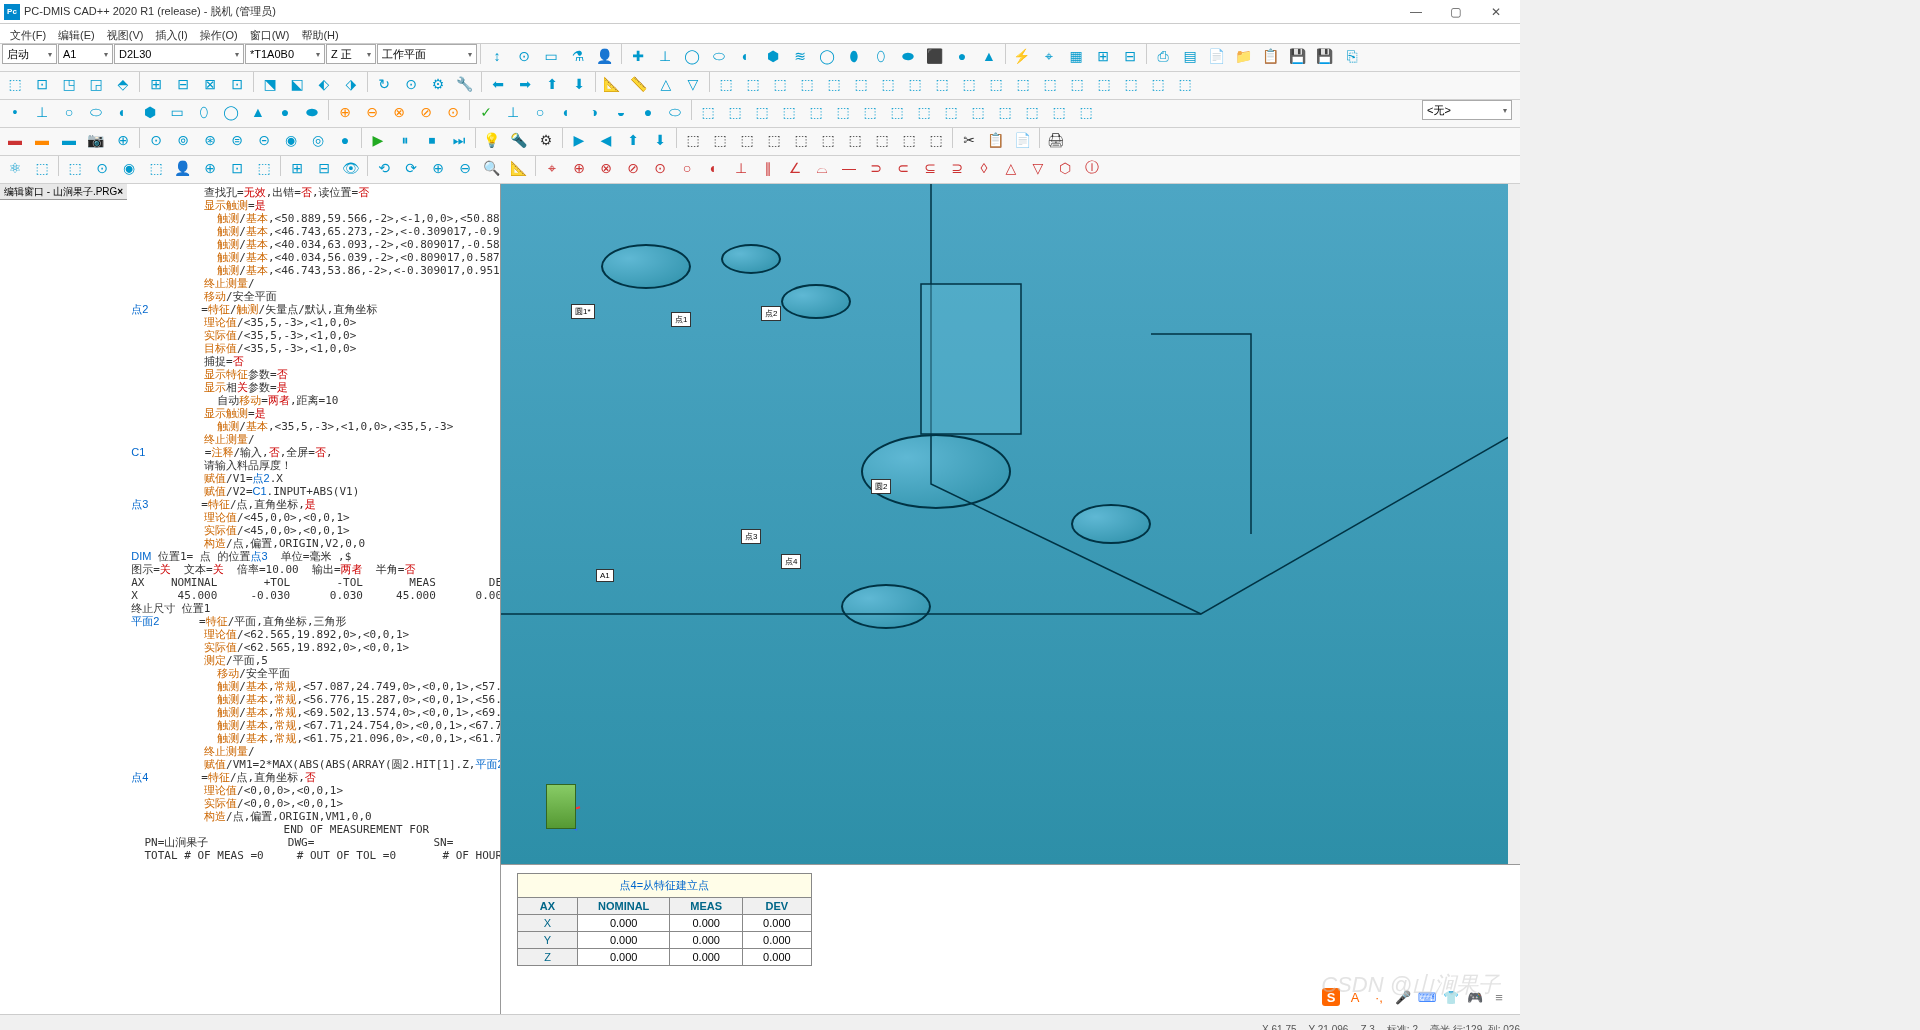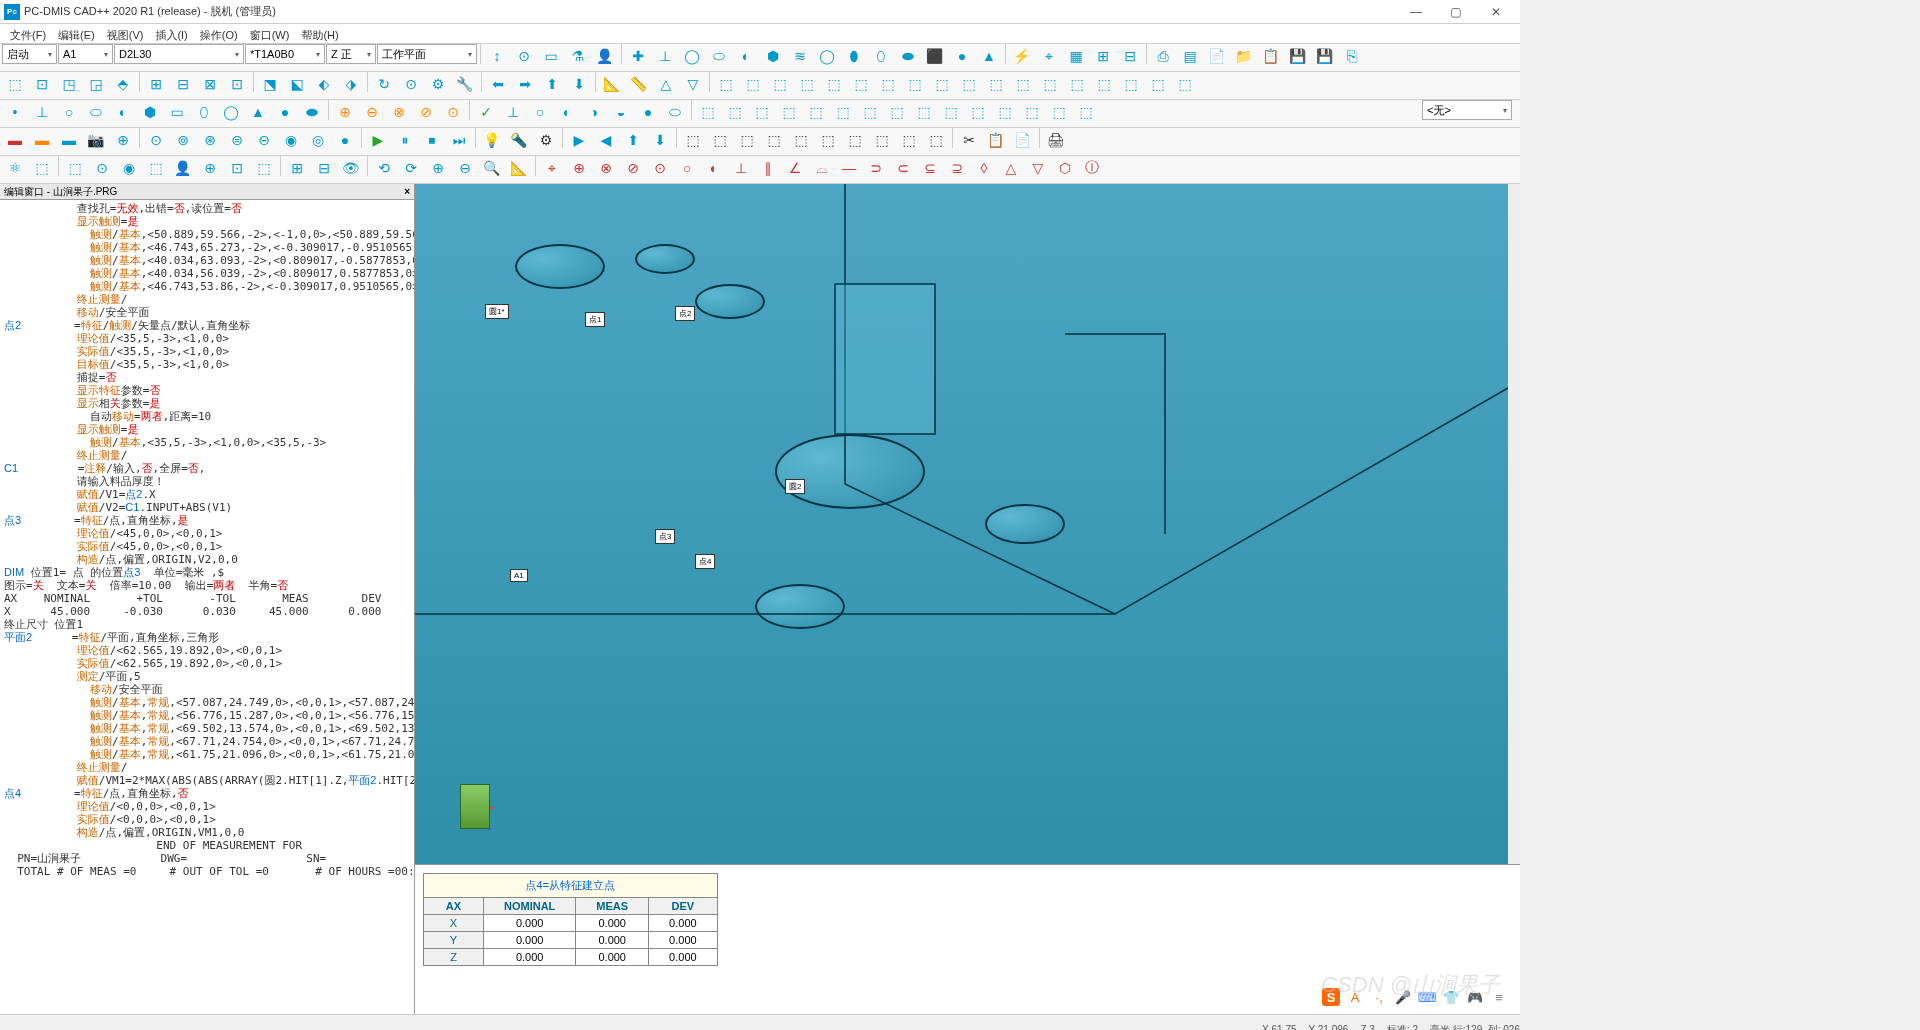--- a/index.html
+++ b/index.html
@@ -13,35 +13,35 @@
 .toolrow { height: 28px; background: #f8f8f8; display: flex; align-items: flex-start; padding: 0 2px; border-bottom: 1px solid #d0d0d0; gap: 1px; }
 .tbtn { width: 26px; height: 24px; display: flex; align-items: center; justify-content: center; cursor: pointer; color: #0099cc; font-size: 14px; border-radius: 2px; }
 .tbtn.red { color: #cc3333; }
 .tbtn.dark { color: #333; }
 .tbtn.orange { color: #ff8800; }
 .tbtn.green { color: #22aa22; }
 .sep { width: 1px; height: 20px; background: #ccc; margin: 0 2px; }
 .combo { height: 20px; border: 1px solid #aaa; background: #fff; font-size: 11px; padding: 0 4px; min-width: 60px; display: flex; align-items: center; justify-content: space-between; cursor: pointer; }
 .combo::after { content: "▾"; font-size: 8px; color: #666; margin-left: 4px; }
 .workspace { display: flex; height: calc(100% - 22px - 20px - 28px*5 - 18px); }
-.leftpanel { width: 415px; background: #fff; border-right: 1px solid #999; display: flex; flex-direction: column; }
+.leftpanel { width: 501px; background: #fff; border-right: 1px solid #999; display: flex; flex-direction: row; }
 .lptitle { height: 16px; background: #e8e8e8; border-bottom: 1px solid #999; font-size: 10px; padding: 0 4px; display: flex; align-items: center; justify-content: space-between; }
 .lptitle .x { cursor: pointer; font-weight: bold; }
 .editor { flex: 1; overflow: auto; padding: 2px 4px; font-family: "SimSun", monospace; font-size: 11px; line-height: 13px; white-space: pre; color: #333; }
 .editor .kw { color: #0066cc; }
 .editor .fn { color: #cc6600; }
 .editor .red { color: #cc0000; }
 .rightpanel { flex: 1; display: flex; flex-direction: column; position: relative; }
 .viewport { flex: 1; background: linear-gradient(180deg, #4da6c4 0%, #2d8fa8 100%); position: relative; overflow: hidden; }
 .cadcircle { position: absolute; border: 2px solid #003344; border-radius: 50%; background: radial-gradient(ellipse at 30% 30%, #5fb8d4, #2d8fa8); }
 .cadlabel { position: absolute; background: #fff; border: 1px solid #333; font-size: 8px; padding: 1px 3px; }
 .axis { position: absolute; left: 50px; bottom: 50px; }
 .axis .ax { position: absolute; width: 30px; height: 2px; transform-origin: left center; }
 .report { height: 150px; background: #fff; border-top: 1px solid #999; padding: 8px; overflow: auto; }
-.rtable { border: 1px solid #888; border-collapse: collapse; font-size: 11px; }
+.rtable { border: 1px solid #888; border-collapse: collapse; font-size: 11px; margin-left: 8px; }
 .rtable th, .rtable td { border: 1px solid #888; padding: 2px 20px; text-align: center; }
 .rtable .hdr { background: #fffde8; color: #0066cc; font-weight: normal; padding: 4px 20px; }
 .rtable .colhdr { background: #f0f0f0; color: #006688; }
 .rtable .axcol { background: #f0f0f0; color: #006688; width: 60px; }
 .statusbar { height: 30px; background: #f0f0f0; border-top: 1px solid #ccc; display: flex; align-items: center; justify-content: flex-end; font-size: 10px; color: #555; padding: 0 0; gap: 12px; }
 .sidetxt { position: absolute; right: 2px; top: 50%; writing-mode: vertical-lr; font-size: 10px; color: #999; }
 .watermark { position: absolute; right: 20px; bottom: 30px; font-size: 22px; color: rgba(200,200,200,0.5); font-style: italic; display: flex; align-items: center; gap: 6px; text-align: center; }
 .vscroll { position: absolute; right: 0; top: 0; bottom: 0; width: 12px; background: #eee; }
 .sogou { position: absolute; right: 12px; bottom: 24px; display: flex; gap: 6px; font-size: 13px; }
 .sogou .sico { width: 18px; height: 18px; display:flex; align-items:center; justify-content:center; }

